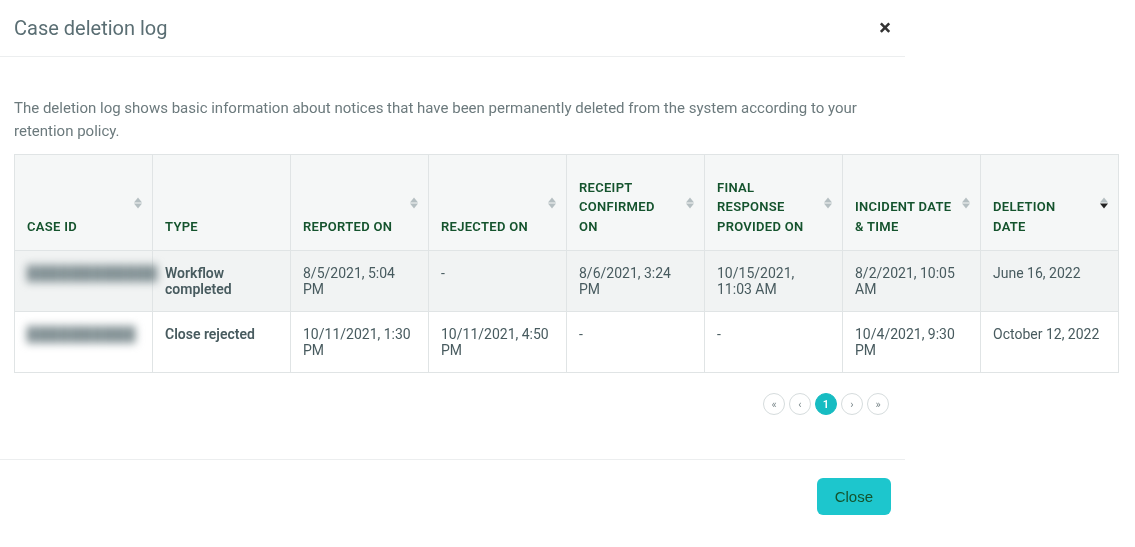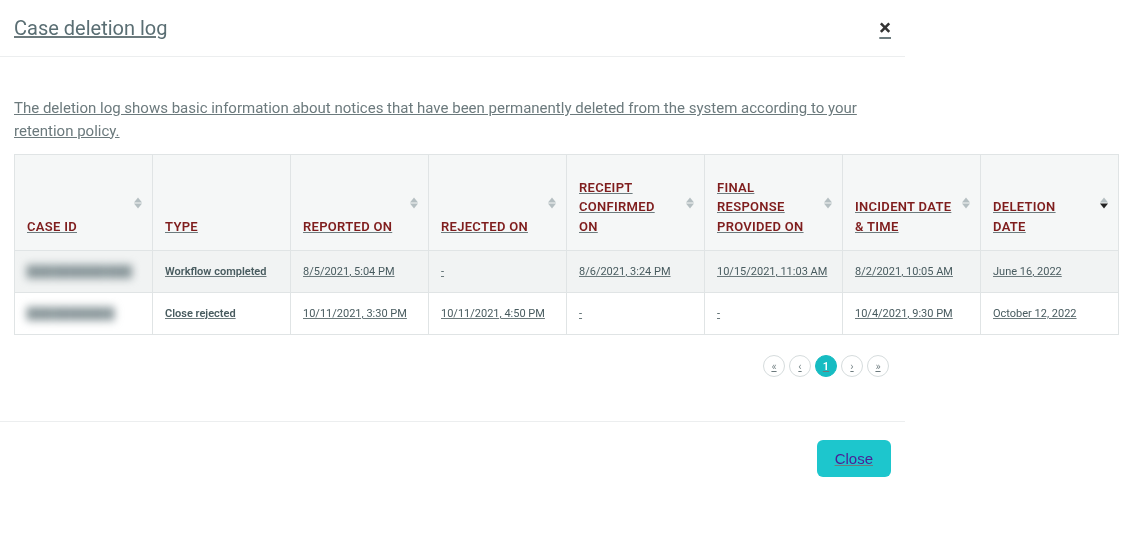--- a/index.html
+++ b/index.html
@@ -3,21 +3,21 @@
 <meta charset="utf-8">
 <style>
   * { margin: 0; padding: 0; box-sizing: border-box; }
   body {
     font-family: -apple-system, BlinkMacSystemFont, "Segoe UI", Roboto, Helvetica, Arial, sans-serif;
     color: #6c7a7d;
     background: #fff;
     font-size: 14px;
     width: 1135px;
   }
-  .modal { width: 905px; text-decoration: underline; }
+  .modal { width: 905px; }
   .modal-header {
     display: flex;
     justify-content: space-between;
     align-items: center;
     padding: 16px 14px;
     border-bottom: 1px solid #eceeef;
   }
   .modal-title {
     font-size: 20px;
     font-weight: 400;
@@ -40,30 +40,30 @@
   table.log {
     width: 100%;
     border-collapse: collapse;
     table-layout: fixed;
   }
   table.log th, table.log td {
     border: 1px solid #e0e4e5;
     padding: 14px 12px;
     text-align: left;
     vertical-align: top;
-    font-size: 11px;
+    font-size: 14px;
     color: #485b5f;
   }
   table.log th {
     background: #f5f7f7;
     font-weight: 600;
     text-transform: uppercase;
     font-size: 13px;
     letter-spacing: 0.3px;
-    color: #7f1d1d;
+    color: #14532d;
     line-height: 1.5;
     vertical-align: bottom;
     padding-right: 28px;
     position: relative;
     height: 96px;
   }
   .sort-icons {
     position: absolute;
     right: 10px;
     top: 50%;
@@ -119,21 +119,21 @@
   }
   .modal-footer {
     border-top: 1px solid #eceeef;
     padding: 18px 14px;
     display: flex;
     justify-content: flex-end;
     margin-top: 30px;
   }
   .close-btn {
     background: #1dc6cd;
-    color: #4c1d95;
+    color: #14532d;
     border: none;
     border-radius: 6px;
     padding: 10px 18px;
     font-size: 15px;
     cursor: pointer;
   }
 
   col.c-caseid  { width: 138px; }
   col.c-type    { width: 138px; }
   col.c-reported{ width: 138px; }
@@ -230,21 +230,21 @@
           <td>8/5/2021, 5:04 PM</td>
           <td>-</td>
           <td>8/6/2021, 3:24 PM</td>
           <td>10/15/2021, 11:03 AM</td>
           <td>8/2/2021, 10:05 AM</td>
           <td>June 16, 2022</td>
         </tr>
         <tr>
           <td><span class="blur">██████████</span></td>
           <td class="bold">Close rejected</td>
-          <td>10/11/2021, 3:30 PM</td>
+          <td>10/11/2021, 1:30 PM</td>
           <td>10/11/2021, 4:50 PM</td>
           <td>-</td>
           <td>-</td>
           <td>10/4/2021, 9:30 PM</td>
           <td>October 12, 2022</td>
         </tr>
       </tbody>
     </table>
 
     <div class="pagination">

